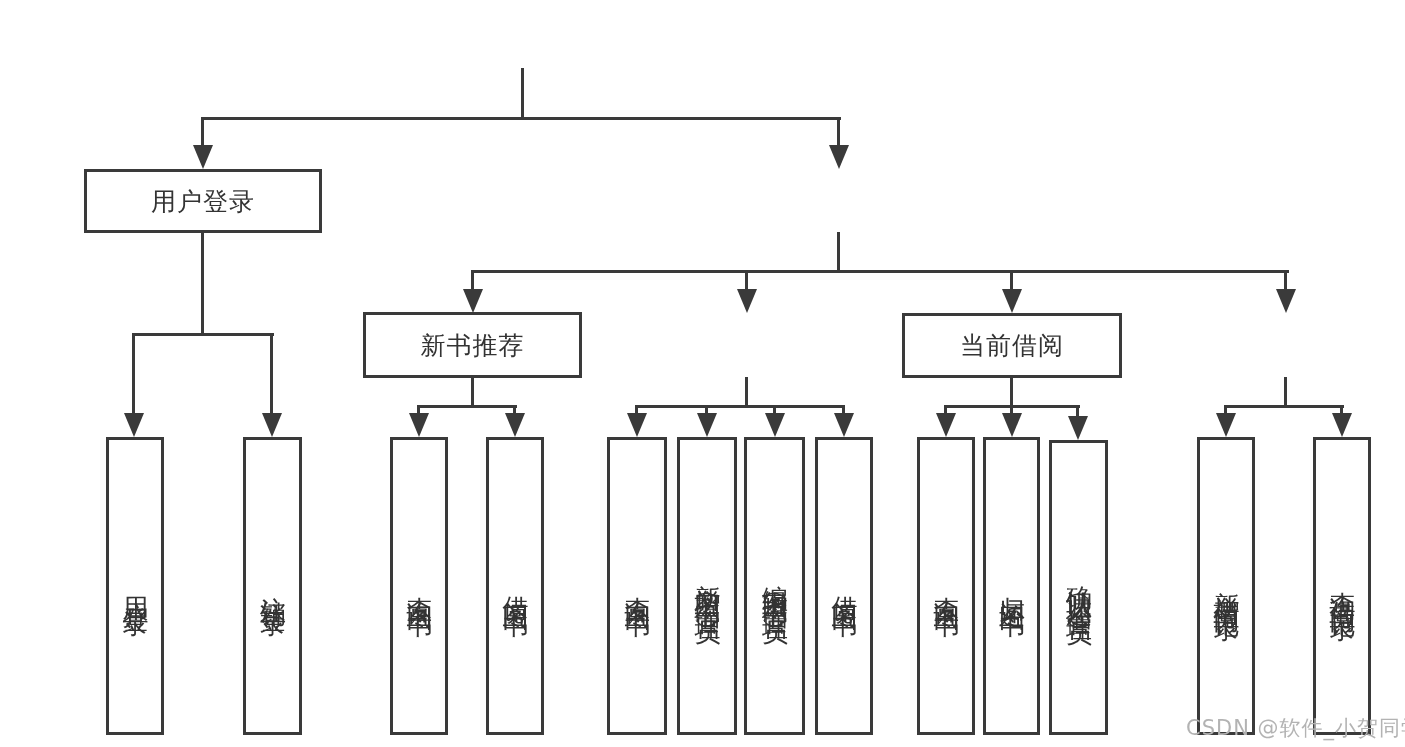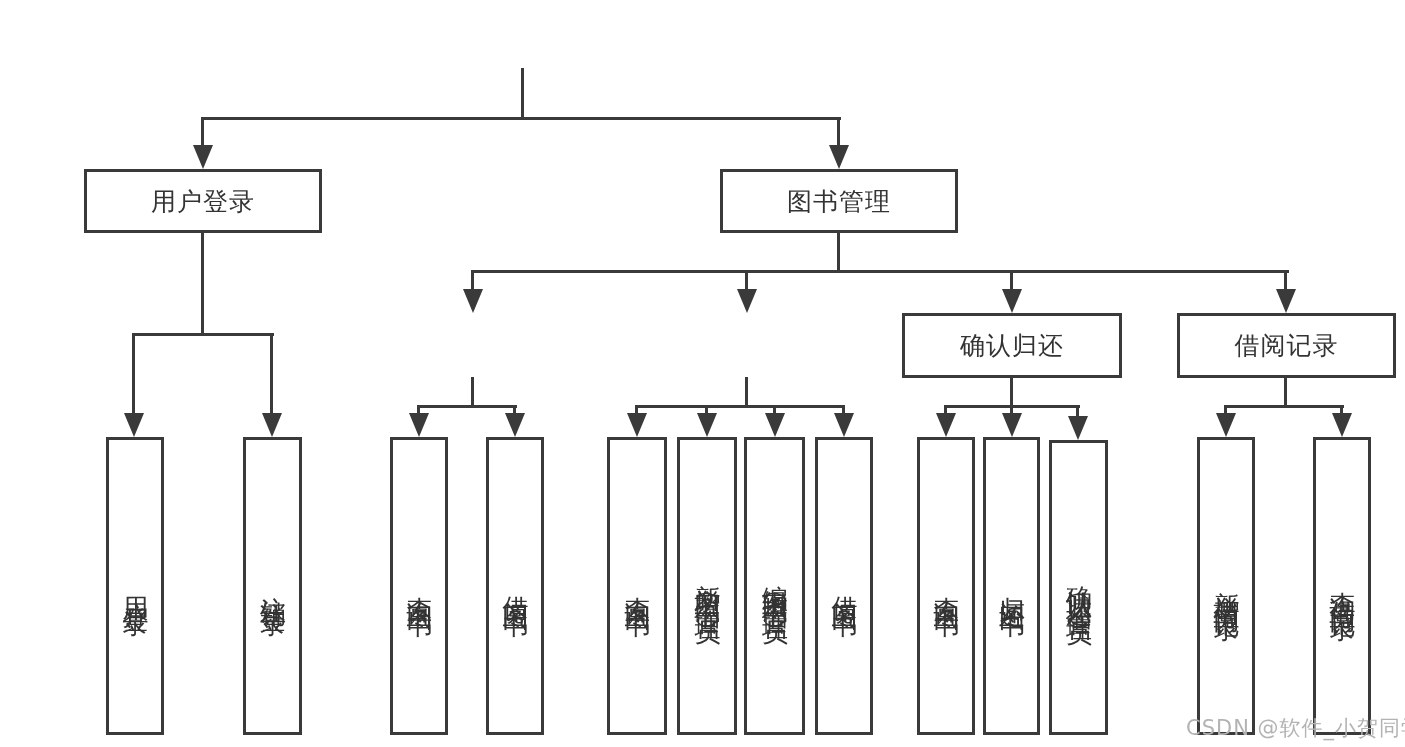--- a/index.html
+++ b/index.html
@@ -40,24 +40,23 @@
     letter-spacing:1px;white-space:nowrap;z-index:5;
   }
 </style>
 </head>
 <body>
 
 <div class="stage">
 
 
   <div class="node h" style="left:84px;top:169px;width:238px;height:64px">用户登录</div>
-  <div class="node h" style="left:720px;top:169px;width:238px;height:64px">图书管理</div>
 
-  <div class="node h" style="left:902px;top:313px;width:220px;height:65px">确认归还</div>
-  <div class="node h" style="left:1177px;top:313px;width:219px;height:65px">借阅记录</div>
+  <div class="node h" style="left:363px;top:312px;width:219px;height:66px">新书推荐</div>
+  <div class="node h" style="left:902px;top:313px;width:220px;height:65px">当前借阅</div>
 
   <div class="node v" style="left:106px;top:437px;width:58px;height:298px">用户登录</div>
   <div class="node v" style="left:243px;top:437px;width:59px;height:298px">注销登录</div>
 
   <div class="node v" style="left:390px;top:437px;width:58px;height:298px">查询图书</div>
   <div class="node v" style="left:486px;top:437px;width:58px;height:298px">借阅图书</div>
 
   <div class="node v" style="left:607px;top:437px;width:60px;height:298px">查询图书</div>
   <div class="node v" style="left:677px;top:437px;width:60px;height:298px">新增图书（管理员）</div>
   <div class="node v" style="left:744px;top:437px;width:61px;height:298px">编辑图书（管理员）</div>

